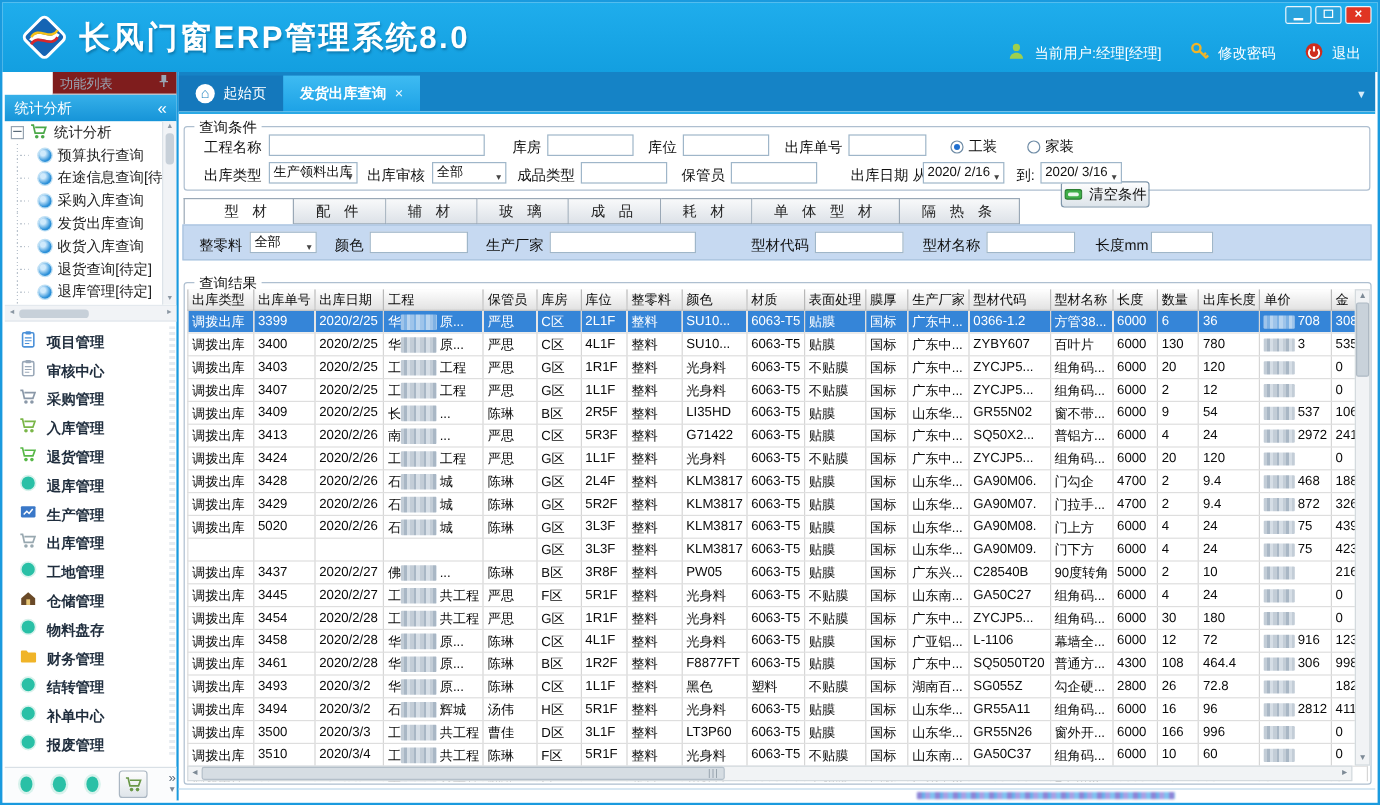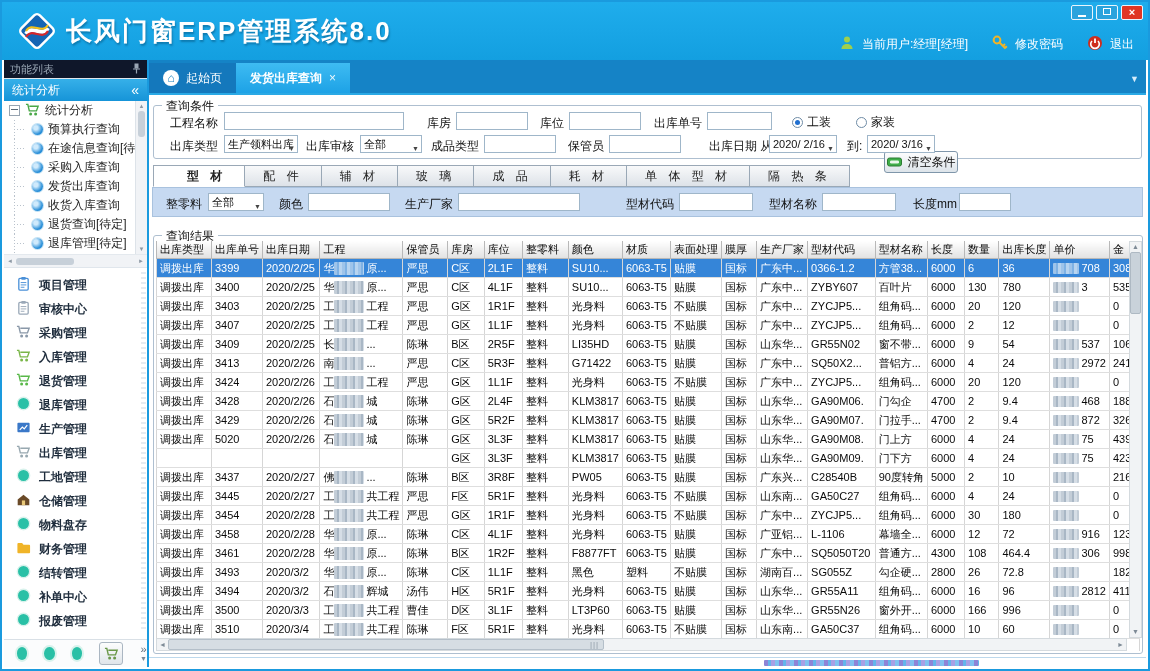--- a/index.html
+++ b/index.html
@@ -19,22 +19,22 @@
   .wbtn .minbar{display:block;width:8px;height:2px;background:#fff;margin:9px auto 0;}
   .wbtn .maxbox{display:block;width:8px;height:7px;border:1.5px solid #fff;margin:2px auto 0;box-sizing:border-box;}
   .userbar{position:absolute;right:14px;top:32px;height:20px;display:flex;align-items:center;gap:7px;
            color:#fff;font-size:12px;}
   .userbar .gap{width:10px;}
   .ulink{cursor:pointer;}
 
   
   .sidebar{position:absolute;left:2px;top:58px;width:145px;bottom:2px;background:#fff;
            border-right:2px solid #1a9ade;box-sizing:border-box;}
-  .fn-hdr{height:18px;background:#0f172a;border-bottom:1px solid #dfe6ec;color:#98a5b3;font-size:11px;
-          display:flex;align-items:center;padding:0 6px;justify-content:space-between;}
+  .fn-hdr{height:18px;background:#7f1d1d;border-bottom:1px solid #dfe6ec;color:#98a5b3;font-size:11px;
+          display:flex;align-items:center;padding:0 6px;justify-content:space-between;margin-left:40px;}
   .grp-hdr{height:22px;background:linear-gradient(#36b0e9,#1694d8);color:#fff;font-size:12px;
            display:flex;align-items:center;padding:0 8px;justify-content:space-between;cursor:pointer;}
   .grp-hdr .collapse{font-size:14px;line-height:20px;}
   .tree{position:relative;height:153px;overflow:hidden;border-bottom:1px solid #e4e9ee;}
   .trow{height:19px;display:flex;align-items:center;gap:5px;font-size:12px;color:#1c1c1c;cursor:pointer;white-space:nowrap;}
   .trow.root{padding-left:5px;}
   .trow.child{padding-left:28px;position:relative;}
   .trow.child::before{content:"";position:absolute;left:10px;top:0;bottom:0;width:1px;
         background:repeating-linear-gradient(to bottom,#b9c2cc 0 1px,transparent 1px 3px);}
   .trow.child::after{content:"";position:absolute;left:10px;top:9px;width:10px;height:1px;
@@ -87,21 +87,21 @@
   .rdot{width:11px;height:11px;border-radius:50%;border:1px solid #6f8ca6;background:#fff;box-sizing:border-box;position:relative;}
   .radio.on .rdot::after{content:"";position:absolute;left:2px;top:2px;width:5px;height:5px;border-radius:50%;background:#1f6fd0;}
   .btn{position:absolute;height:22px;border:1px solid #7f96aa;border-radius:3px;
        background:linear-gradient(#fefefe,#dde4ea);display:flex;align-items:center;justify-content:center;
        gap:6px;font-size:12px;color:#111;cursor:pointer;box-sizing:border-box;margin-top:41px;}
 
   .mtabs{position:absolute;left:4px;top:70px;height:22px;display:flex;}
   .mtab{height:22px;padding:0 18px;border:1px solid #9aa8b6;border-left-width:0;background:linear-gradient(#f8f9fa,#dde2e8);
         font-size:12px;color:#222;display:flex;align-items:center;letter-spacing:4px;cursor:pointer;box-sizing:border-box;}
   .mtab:first-child{border-left-width:1px;}
-  .mtab.active{background:#fff;border-bottom-color:#fff;font-weight:bold;padding-left:33px;}
+  .mtab.active{background:#fff;border-bottom-color:#fff;font-weight:normal;padding-left:33px;}
   .filterbar{position:absolute;left:3px;right:3px;top:92px;height:30px;background:#c6d9f1;border:1px solid #a9c2de;box-sizing:border-box;}
   .filterbar .flabel{top:8px;}
   .filterbar .ibox,.filterbar .dbox{top:5px;}
 
   .res{left:4px;right:3px;top:140px;bottom:4px;}
   .gridwrap{position:absolute;left:2px;right:2px;top:5px;bottom:2px;overflow:hidden;}
   table.grid{border-collapse:collapse;table-layout:fixed;font-size:11px;color:#0a0a0a;}
   table.grid th{height:17px;background:linear-gradient(#ffffff,#e2e2e2);border:1px solid #b8b8b8;border-top:none;
         font-weight:normal;text-align:left;padding:0 3px;white-space:nowrap;overflow:hidden;cursor:pointer;}
   table.grid td{height:18px;border-right:1px solid #d6d6d6;border-bottom:1px solid #dedede;

